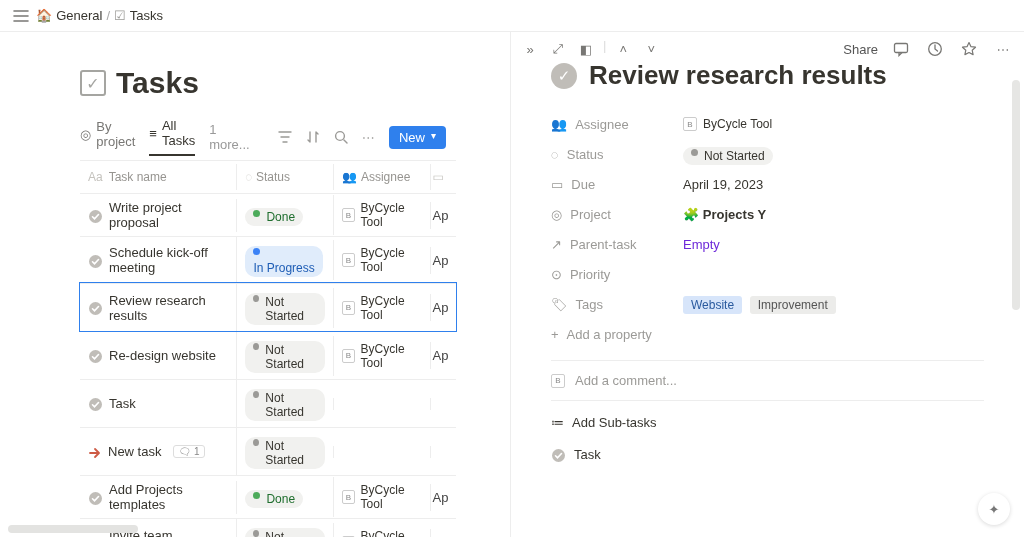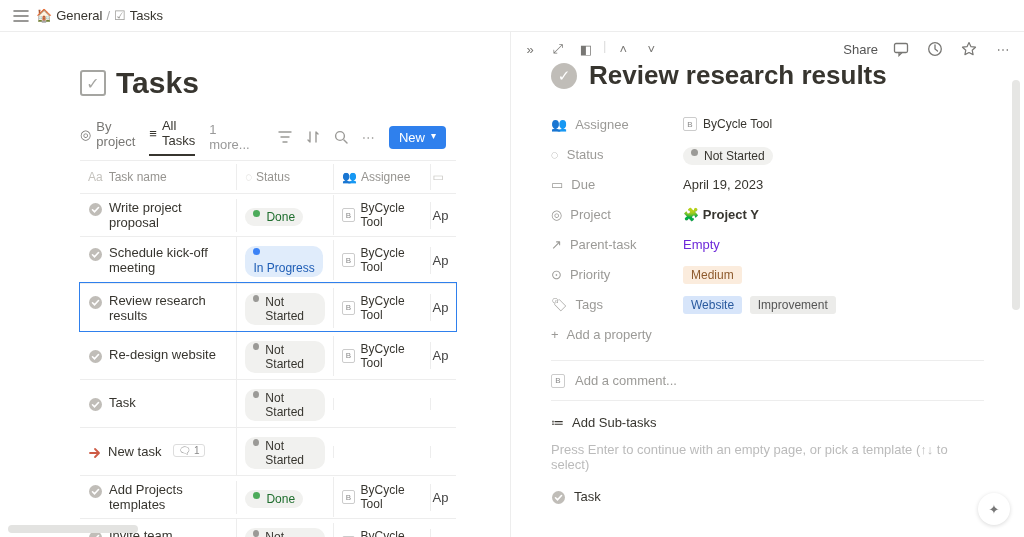--- a/index.html
+++ b/index.html
@@ -25,21 +25,21 @@
   .new-btn .chev { font-size: 10px; }
   .table-wrap { margin-top: 4px; }
   .table-head, .table-row { display: flex; align-items: center; border-top: 1px solid #ededed; }
   .table-head { color: #969490; font-size: 12px; height: 33px; }
   .col-name { width: 180px; padding: 6px 8px; display: flex; align-items: flex-start; gap: 6px; }
   .col-status { width: 110px; padding: 6px 8px; border-left: 1px solid #ededed; }
   .col-assignee { width: 110px; padding: 6px 8px; border-left: 1px solid #ededed; display: flex; align-items: center; gap: 4px;}
   .col-due { width: 30px; padding: 6px 2px; border-left: 1px solid #ededed; text-align: left; color: #444;}
   .table-row { min-height: 36px; font-size: 13px; }
   .table-row.selected { outline: 1.5px solid #2f80ed; z-index: 1; position: relative; background: #fff; }
-  .task-name { display: flex; gap: 6px; align-items: flex-start; }
+  .task-name { display: flex; gap: 6px; align-items: center; }
   .task-icon { color: #b5b3ad; flex-shrink: 0; margin-top: 2px;}
   .task-icon.arrow { color: #cd5b45; }
   .status-pill { display: inline-flex; align-items: flex-start; gap: 6px; background: #f1f1ef; border-radius: 10px; padding: 2px 8px; font-size: 12px; }
   .dot { width: 7px; height: 7px; border-radius: 50%; background: #999; }
   .status-done .dot { background: #4dab5b; } .status-done { color: #1f6e2e; }
   .status-progress .dot { background: #3b82f6; } .status-progress { background: #e0ecfb; color: #1e5db5; flex-direction: column; }
   .status-notstarted .dot { background: #9b9a97; }
   .assignee-chip { display: inline-flex; align-items: center; gap: 6px; font-size: 12px; color: #37352f;}
   .assignee-avatar { width: 14px; height: 14px; border-radius: 2px; border: 1px solid #ccc; display:flex; align-items:center; justify-content:center; font-size:8px; color:#888;}
   .comment-badge { margin-left: 6px; border: 1px solid #ddd; border-radius: 3px; font-size: 10px; padding: 0 4px; color: #888; display:inline-flex; align-items:center; gap:2px;}
@@ -396,35 +396,34 @@
               <span>▭</span>
               <span>Due</span>
             </span>
           <span class="prop-value">April 19, 2023</span>
         </div>
         <div class="prop-row">
           <span class="prop-label">
               <span>◎</span>
               <span>Project</span>
             </span>
-          <span class="prop-value" style="font-weight:600;"><span class="proj-icon">🧩</span> <span>Project Y</span></span>
+          <span class="prop-value" style="font-weight:600;"><span class="proj-icon">🧩</span> <span>Projects Y</span></span>
         </div>
         <div class="prop-row">
           <span class="prop-label">
               <span>↗</span>
               <span>Parent-task</span>
             </span>
           <span class="prop-value empty">Empty</span>
         </div>
         <div class="prop-row">
           <span class="prop-label">
               <span>⊙</span>
               <span>Priority</span>
             </span>
-          <span class="prop-value"><span class="priority-tag">Medium</span></span>
         </div>
         <div class="prop-row">
           <span class="prop-label">
               <span>🏷</span>
               <span>Tags</span>
             </span>
           <span class="prop-value">
             <span class="chip blue">Website</span>
             <span class="chip gray">Improvement</span>
           </span>
@@ -437,21 +436,20 @@
 
       <div class="comment-block">
         <span class="assignee-avatar">B</span>
         <span>Add a comment...</span>
       </div>
 
       <div class="subtasks-row">
         <span>≔</span>
         <span>Add Sub-tasks</span>
       </div>
-      <div class="template-hint">Press Enter to continue with an empty page, or pick a template (↑↓ to select)</div>
       <div class="sub-task-row">
         <span class="task-icon">
           <svg width="15" height="15" viewBox="0 0 15 15">
               <circle cx="7.5" cy="7.5" r="6.5" fill="#c0bdb8"></circle>
               <path d="M4.5 7.8l2 2 4-4.3" stroke="#fff" stroke-width="1.6" fill="none" stroke-linecap="round"></path>
             </svg>
         </span>
         <span>Task</span>
       </div>
     </div>

